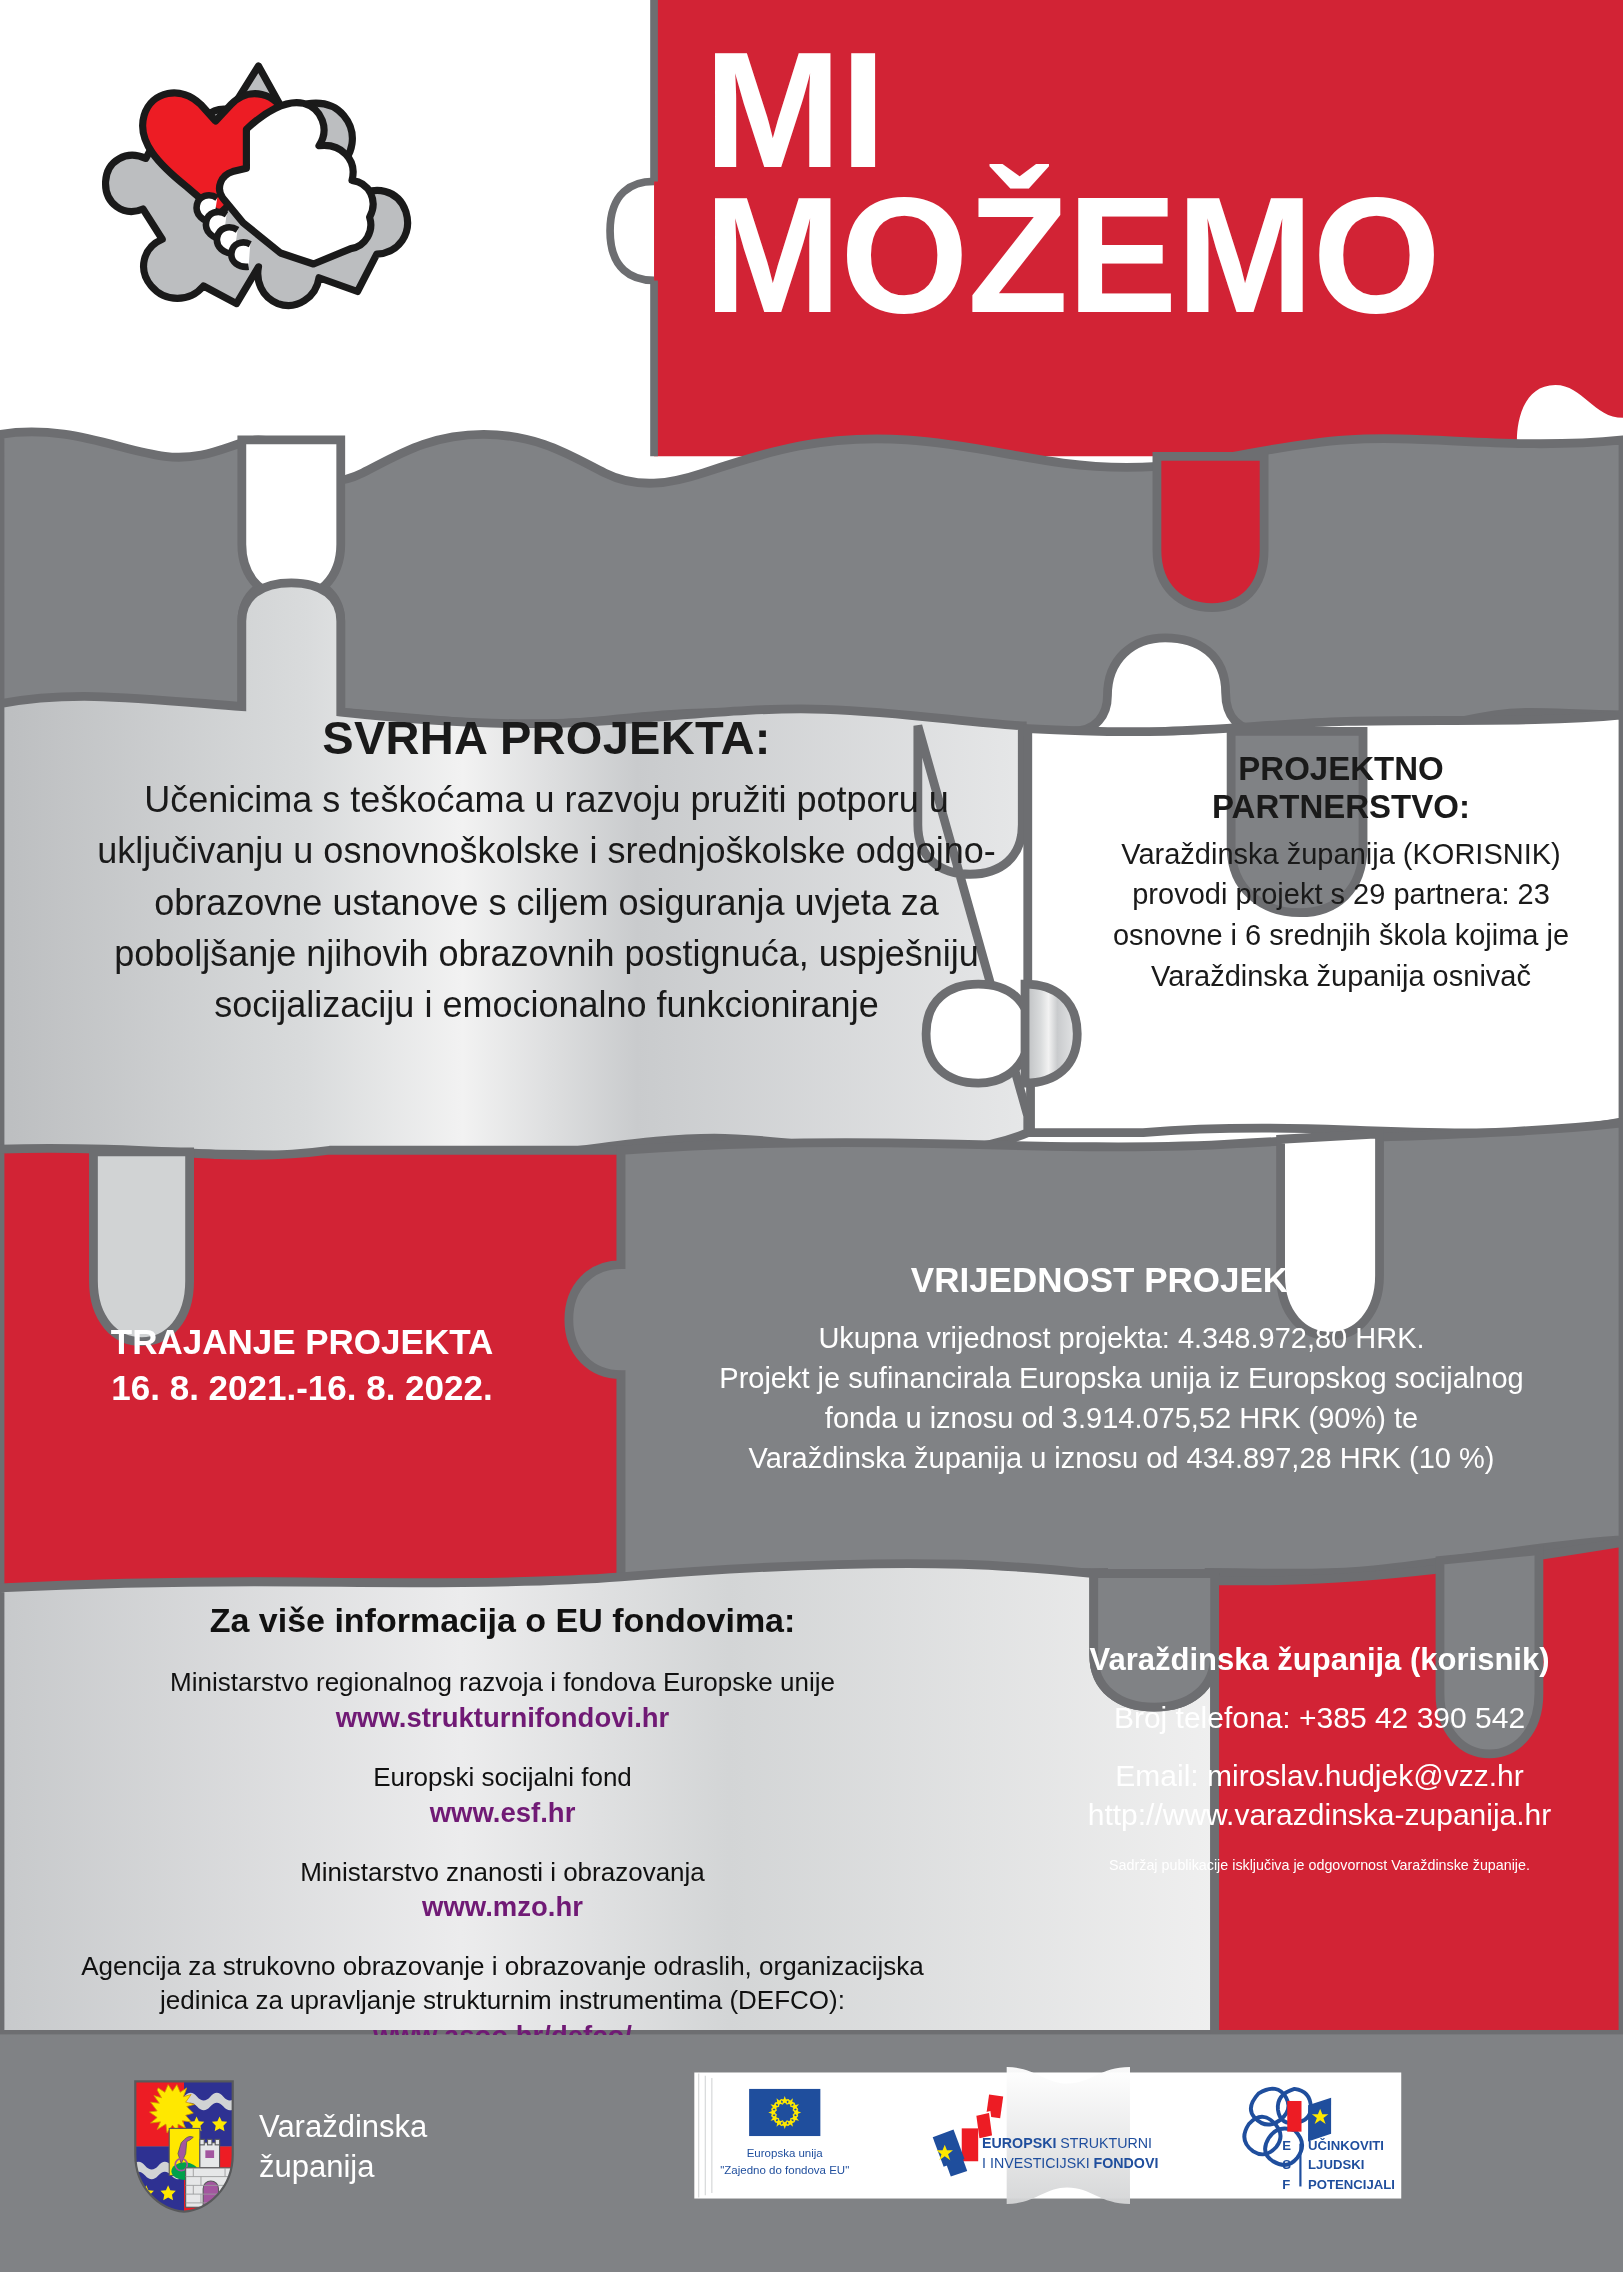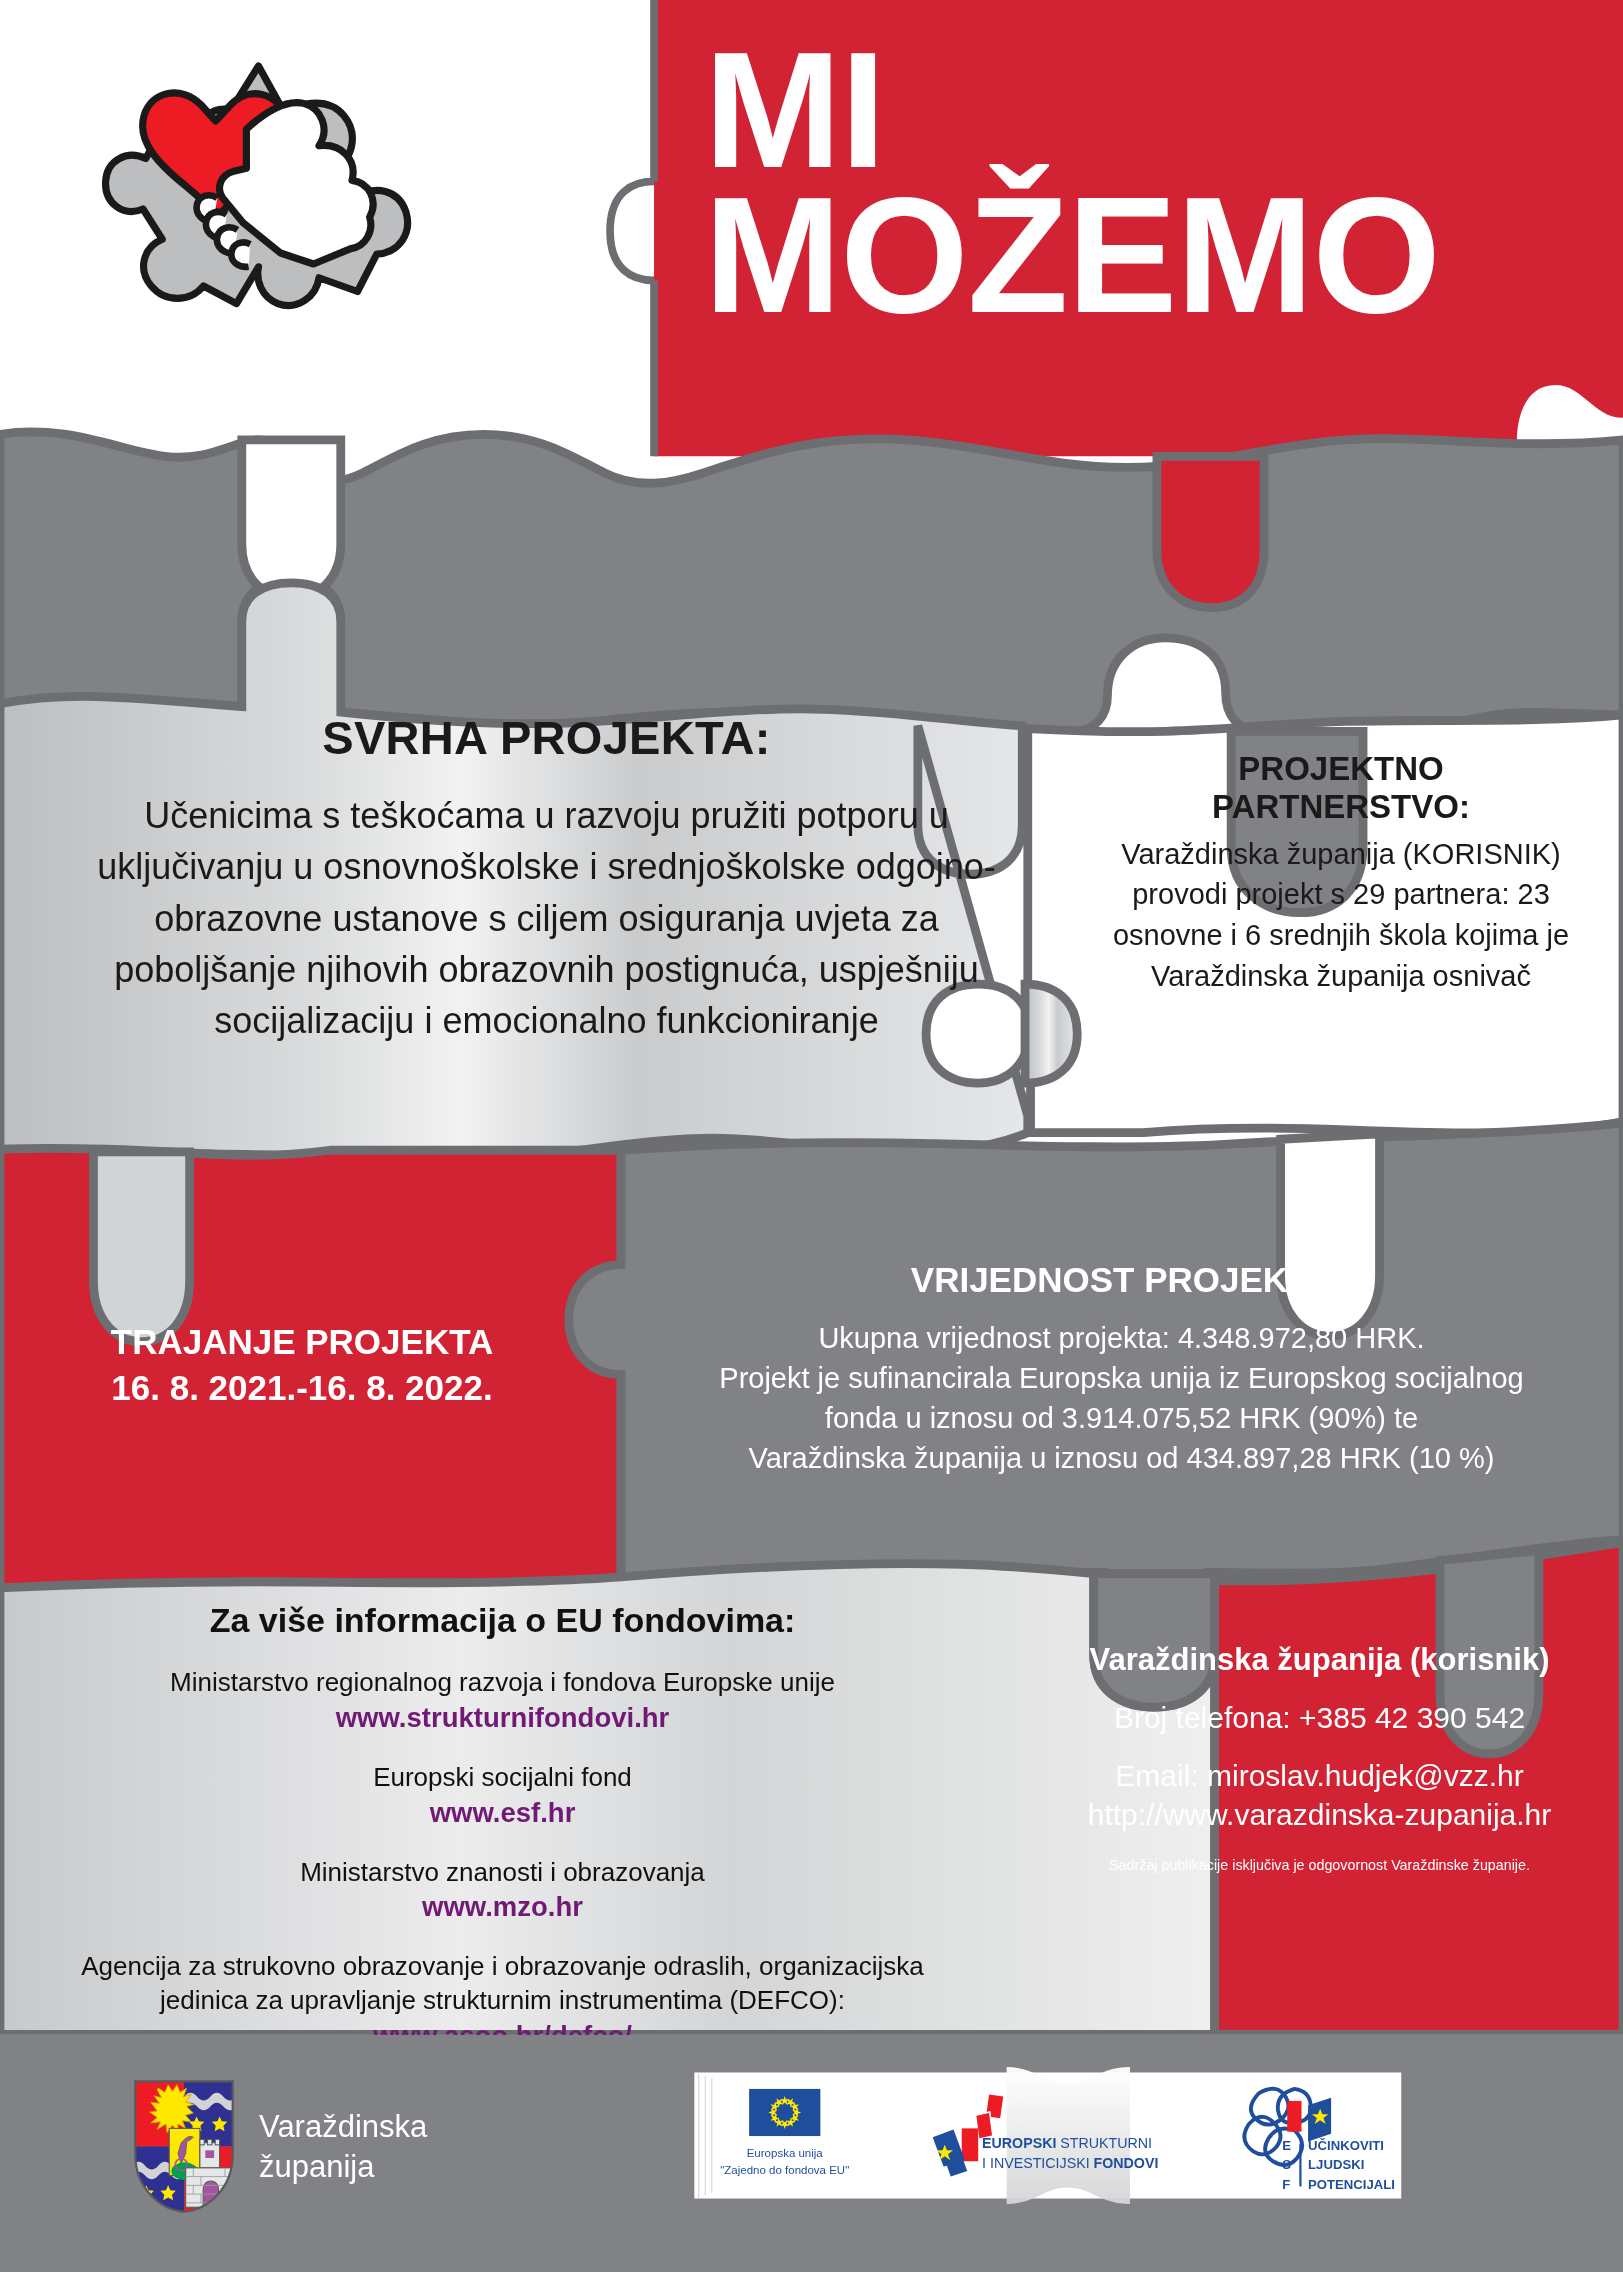--- a/index.html
+++ b/index.html
@@ -27,21 +27,21 @@
     line-height:0.88;
     letter-spacing:-1.1px;
   }
   #title .l2{display:block;}
 
   #svrha{
     left:60px; top:709px; width:973px;
   }
   #svrha .h{
     font-size:47px;font-weight:bold;color:#1a1a1a;letter-spacing:0.3px;
-    margin-bottom:24px;
+    margin-bottom:8px;
   }
   #svrha .p{
     font-size:36px;color:#1a1a1a;line-height:1.42;
   }
 
   #partner{
     left:1099px; top:750px; width:484px;
   }
   #partner .h{
     font-size:33px;font-weight:bold;color:#1a1a1a;line-height:1.15;margin-bottom:8px;

